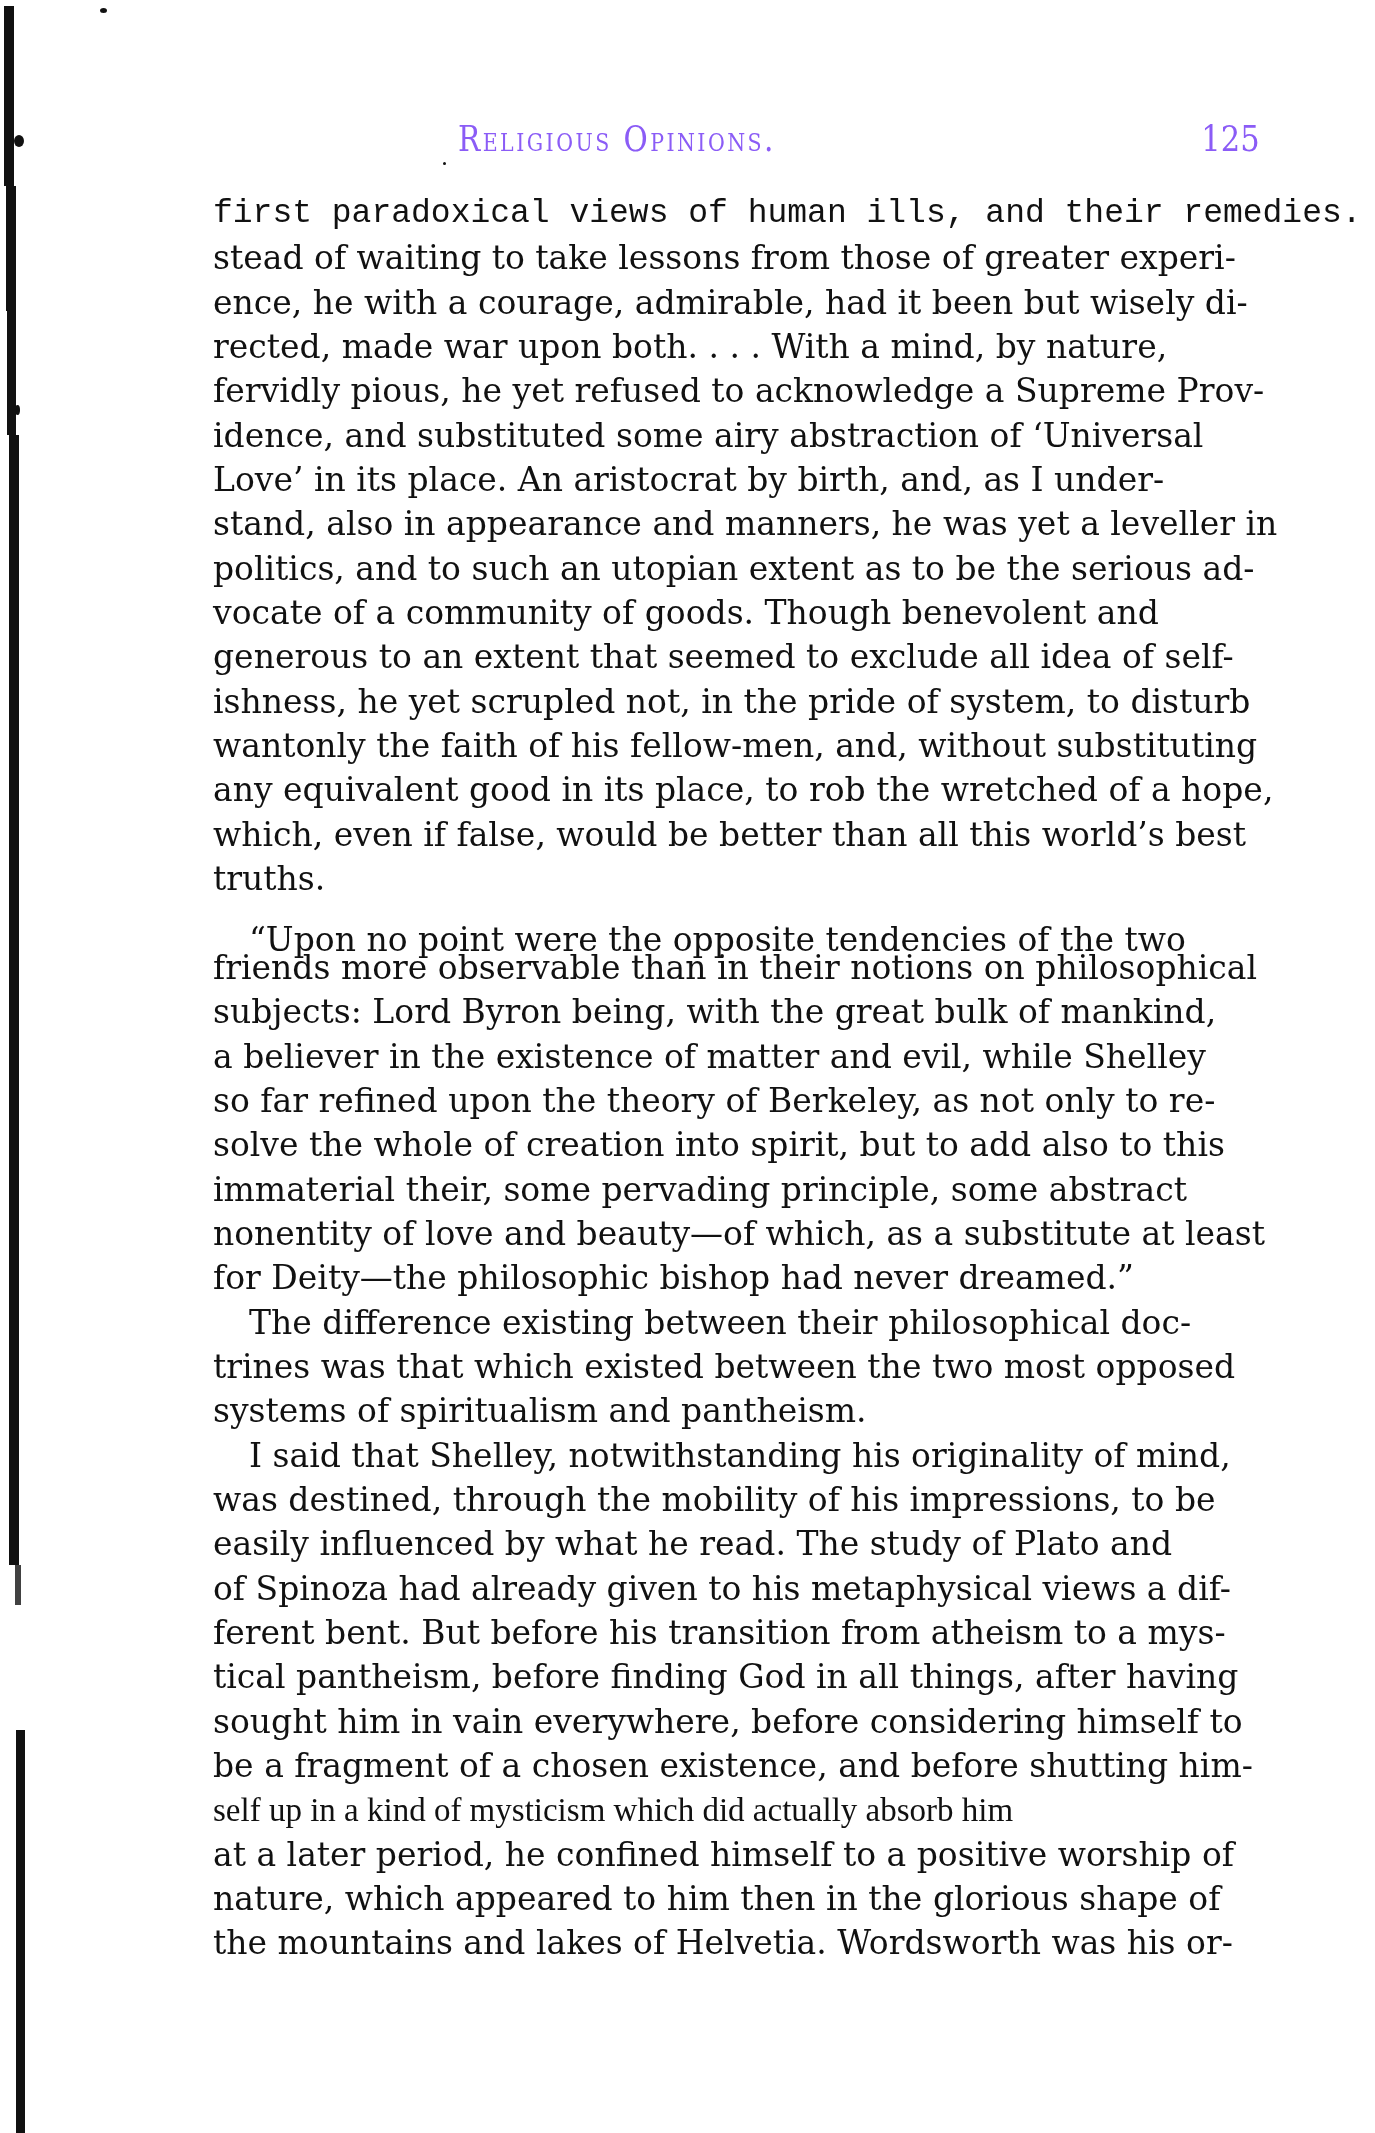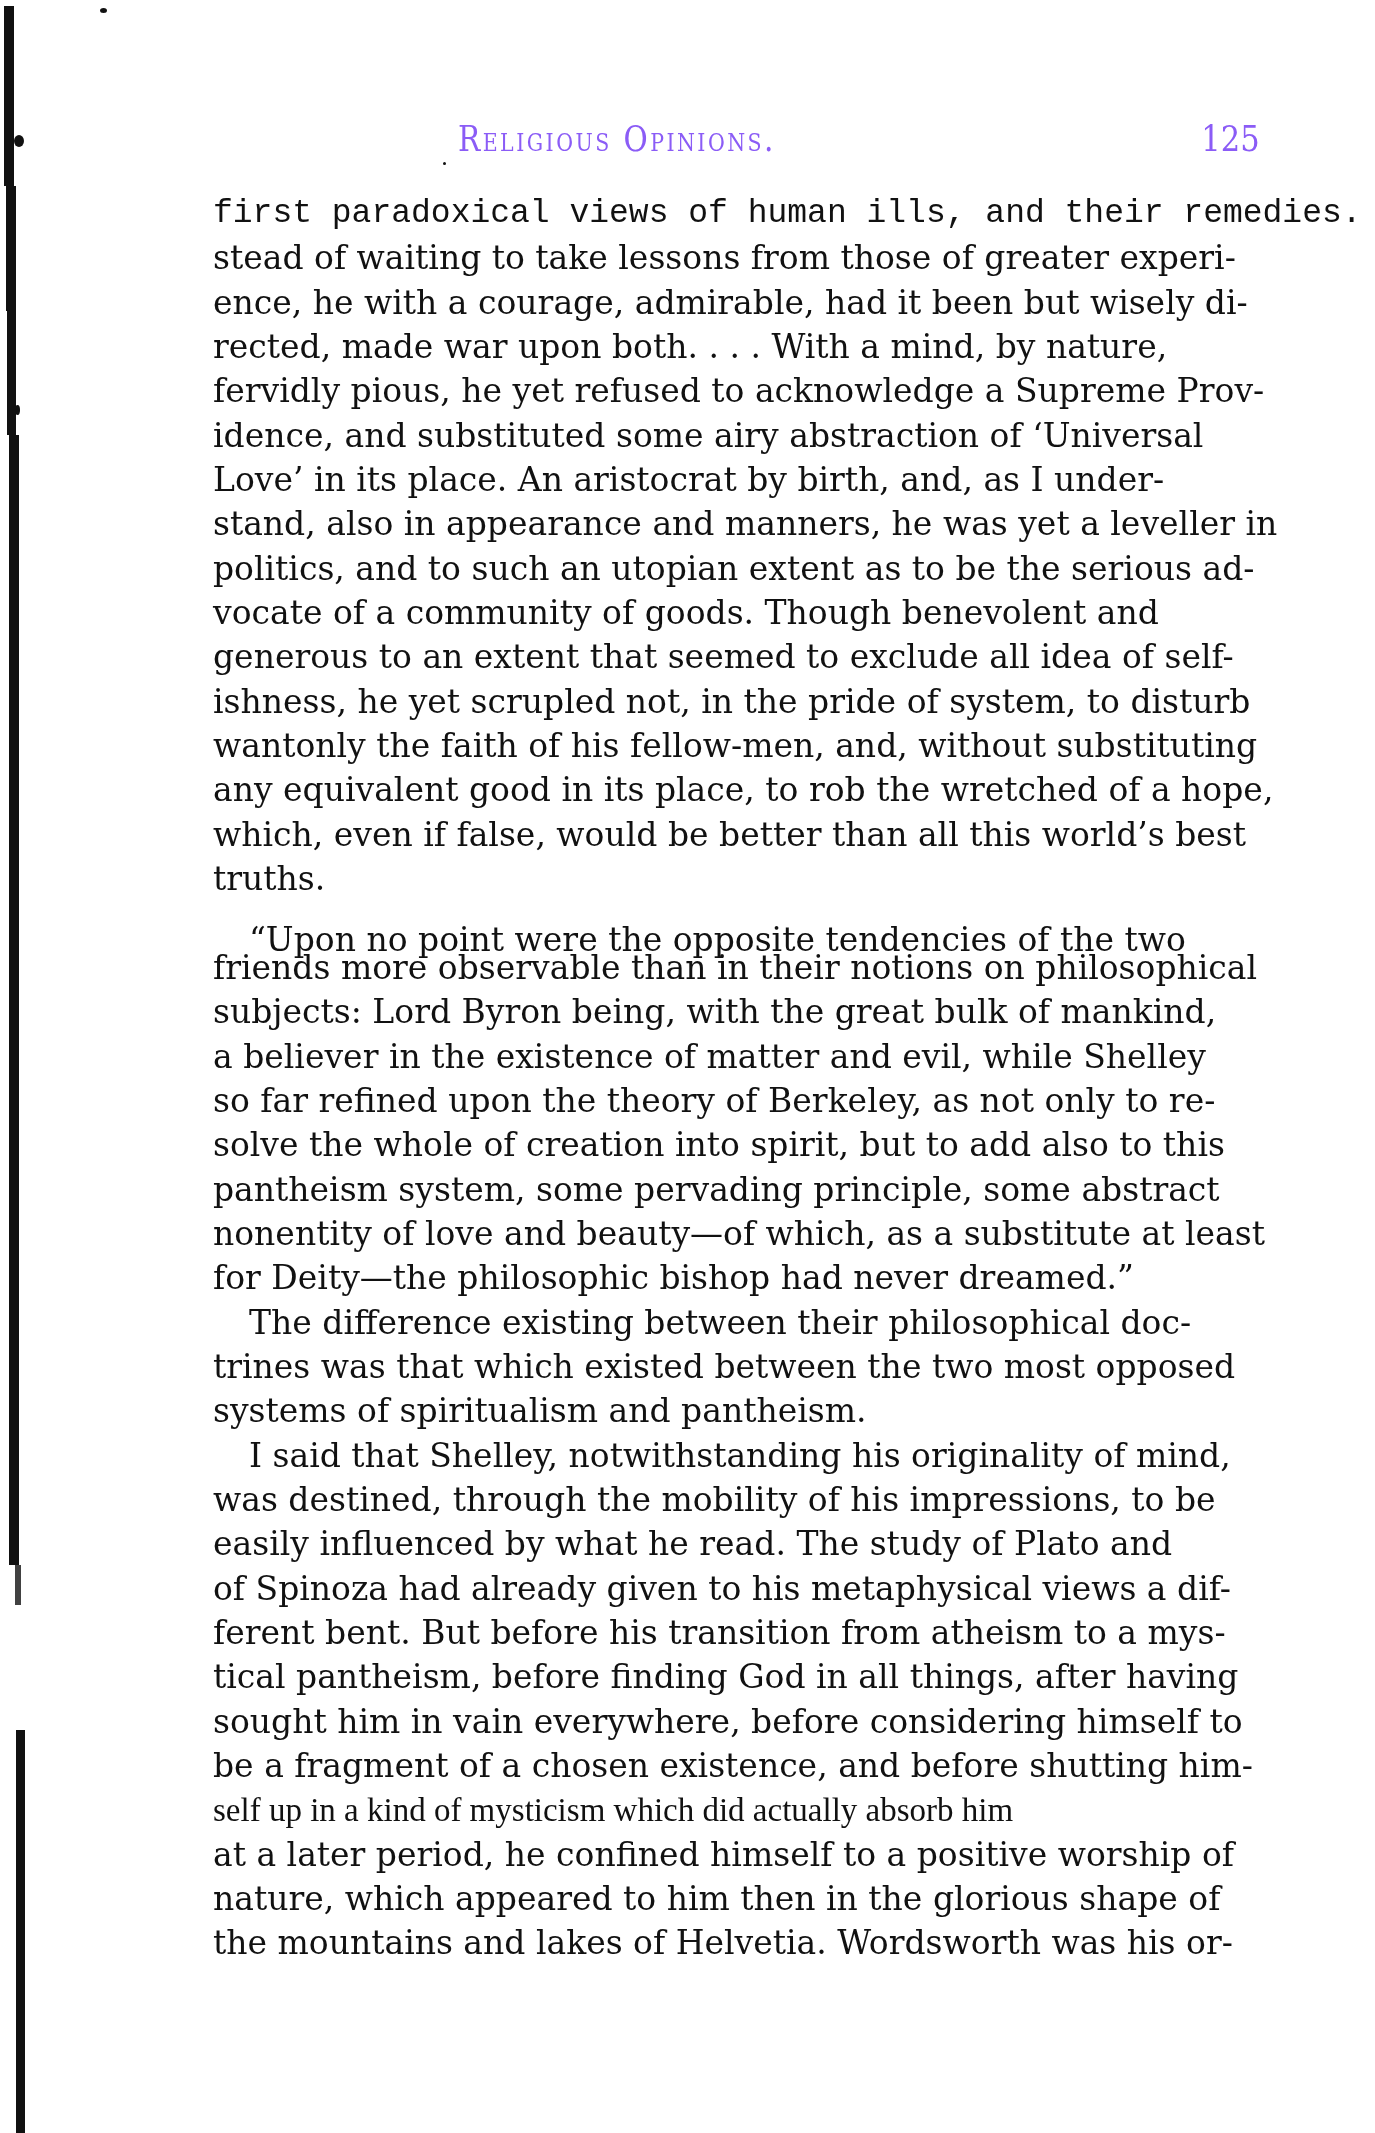--- a/index.html
+++ b/index.html
@@ -64,21 +64,21 @@
       <div class="line" style="text-align: left; text-align-last: left;"><span class="fit" style="white-space: nowrap; transform: scaleX(1);">wantonly the faith of his fellow-men, and, without substituting</span></div>
       <div class="line" style="text-align: left; text-align-last: left;"><span class="fit" style="white-space: nowrap; transform: scaleX(1);">any equivalent good in its place, to rob the wretched of a hope,</span></div>
       <div class="line" style="text-align: left; text-align-last: left;"><span class="fit" style="white-space: nowrap; transform: scaleX(1);">which, even if false, would be better than all this world’s best</span></div>
       <div class="line last" style="text-align: left; text-align-last: left;"><span class="fit" style="white-space: nowrap;">truths.</span></div>
       <div class="line indent" style="text-align: left; text-align-last: left;"><span class="fit" style="white-space: nowrap; transform: scaleX(1); margin-top: 16px;">“Upon no point were the opposite tendencies of the two</span></div>
       <div class="line" style="text-align: left; text-align-last: left;"><span class="fit" style="white-space: nowrap; transform: scaleX(1);">friends more observable than in their notions on philosophical</span></div>
       <div class="line" style="text-align: left; text-align-last: left;"><span class="fit" style="white-space: nowrap; transform: scaleX(1);">subjects: Lord Byron being, with the great bulk of mankind,</span></div>
       <div class="line" style="text-align: left; text-align-last: left;"><span class="fit" style="white-space: nowrap; transform: scaleX(1);">a believer in the existence of matter and evil, while Shelley</span></div>
       <div class="line" style="text-align: left; text-align-last: left;"><span class="fit" style="white-space: nowrap; transform: scaleX(1); text-align: right;">so far refined upon the theory of Berkeley, as not only to re-</span></div>
       <div class="line" style="text-align: left; text-align-last: left;"><span class="fit" style="white-space: nowrap; transform: scaleX(1);">solve the whole of creation into spirit, but to add also to this</span></div>
-      <div class="line" style="text-align: left; text-align-last: left;"><span class="fit" style="white-space: nowrap; transform: scaleX(1);">pantheism system, some pervading principle, some abstract</span></div>
+      <div class="line" style="text-align: left; text-align-last: left;"><span class="fit" style="white-space: nowrap; transform: scaleX(1);">immaterial their, some pervading principle, some abstract</span></div>
       <div class="line" style="text-align: left; text-align-last: left;"><span class="fit" style="white-space: nowrap; transform: scaleX(1);">nonentity of love and beauty—of which, as a substitute at least</span></div>
       <div class="line last" style="text-align: left; text-align-last: left;"><span class="fit" style="white-space: nowrap;">for Deity—the philosophic bishop had never dreamed.”</span></div>
       <div class="line indent" style="text-align: left; text-align-last: left;"><span class="fit" style="white-space: nowrap; transform: scaleX(1);">The difference existing between their philosophical doc-</span></div>
       <div class="line" style="text-align: left; text-align-last: left;"><span class="fit" style="white-space: nowrap; transform: scaleX(1);">trines was that which existed between the two most opposed</span></div>
       <div class="line last" style="text-align: left; text-align-last: left;"><span class="fit" style="white-space: nowrap;">systems of spiritualism and pantheism.</span></div>
       <div class="line indent" style="text-align: left; text-align-last: left;"><span class="fit" style="white-space: nowrap; transform: scaleX(1);">I said that Shelley, notwithstanding his originality of mind,</span></div>
       <div class="line" style="text-align: left; text-align-last: left;"><span class="fit" style="white-space: nowrap; transform: scaleX(1);">was destined, through the mobility of his impressions, to be</span></div>
       <div class="line" style="text-align: center; text-align-last: left;"><span class="fit" style="white-space: nowrap; transform: scaleX(1);">easily influenced by what he read.  The study of Plato and</span></div>
       <div class="line" style="text-align: left; text-align-last: left;"><span class="fit" style="white-space: nowrap; transform: scaleX(1);">of Spinoza had already given to his metaphysical views a dif-</span></div>
       <div class="line" style="text-align: left; text-align-last: left;"><span class="fit" style="white-space: nowrap; transform: scaleX(1);">ferent bent.  But before his transition from atheism to a mys-</span></div>

